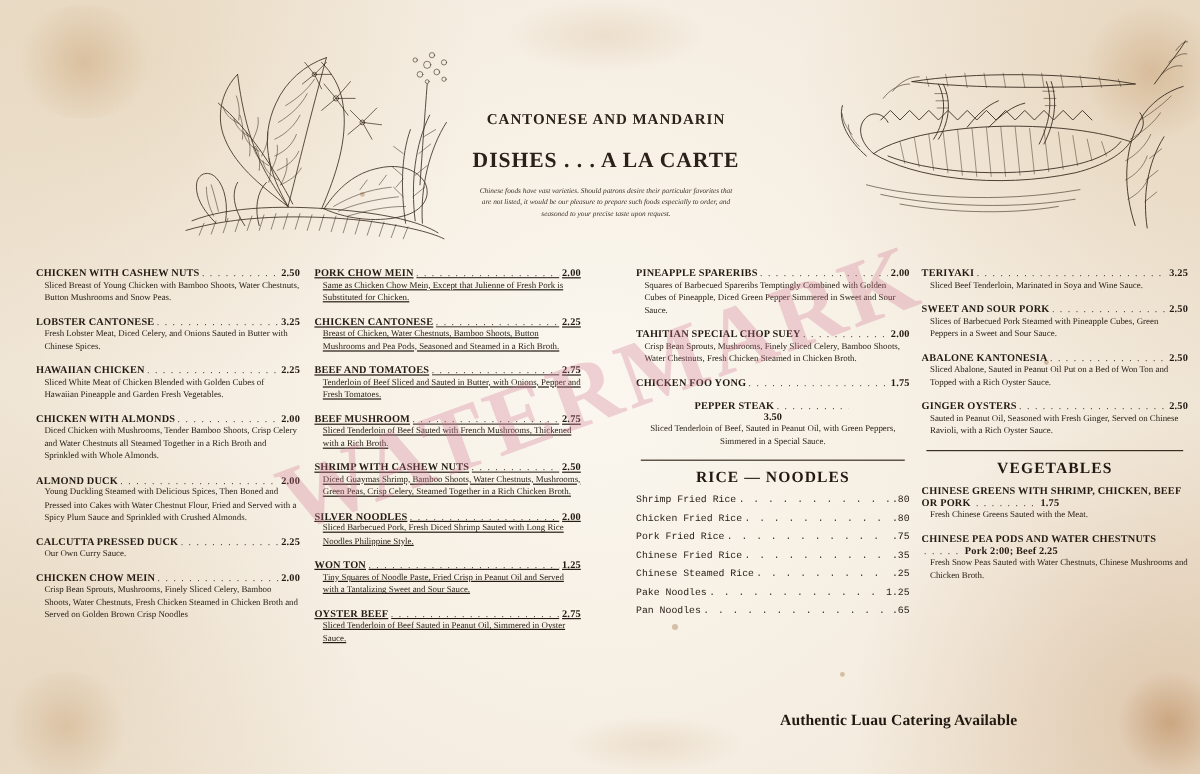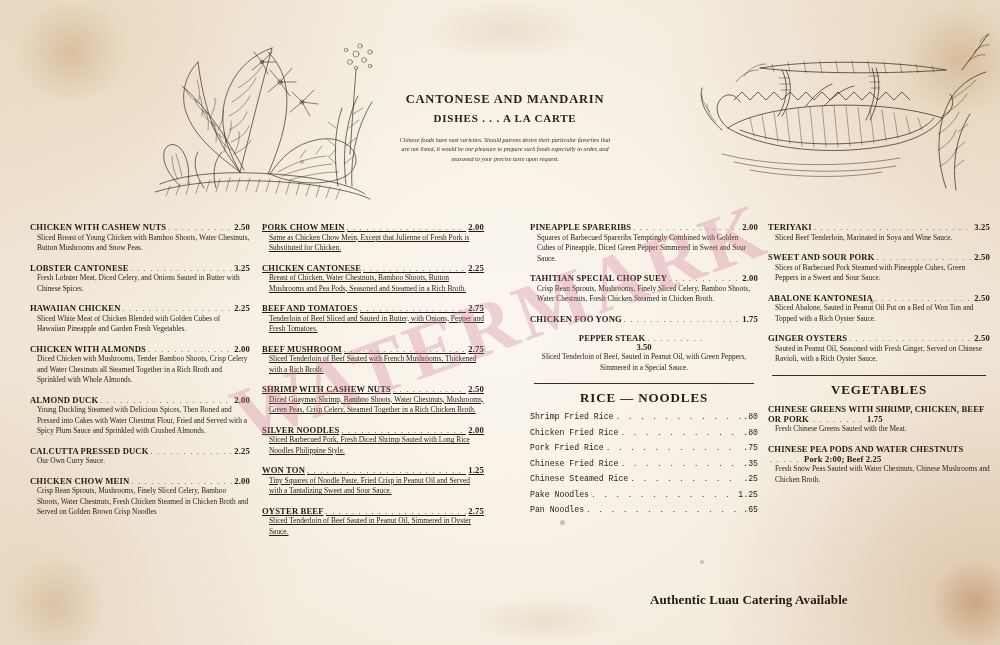--- a/index.html
+++ b/index.html
@@ -74,24 +74,24 @@
     text-align: center;
     z-index: 20;
   }
   .header-center .title-line {
     font-size: 12.5px;
     font-weight: 700;
     letter-spacing: 0.8px;
     color: #2a211a;
   }
   .header-center .title-line2 {
-    font-size: 11px;
+    font-size: 18px;
     font-weight: 700;
     letter-spacing: 0.8px;
-    margin-top: 5px;
+    margin-top: 16px;
     color: #2a211a;
   }
   .header-center .blurb {
     margin-top: 12px;
     font-size: 6.1px;
     line-height: 1.55;
     font-style: italic;
     color: #3a2f24;
     padding: 0 8px;
   }

